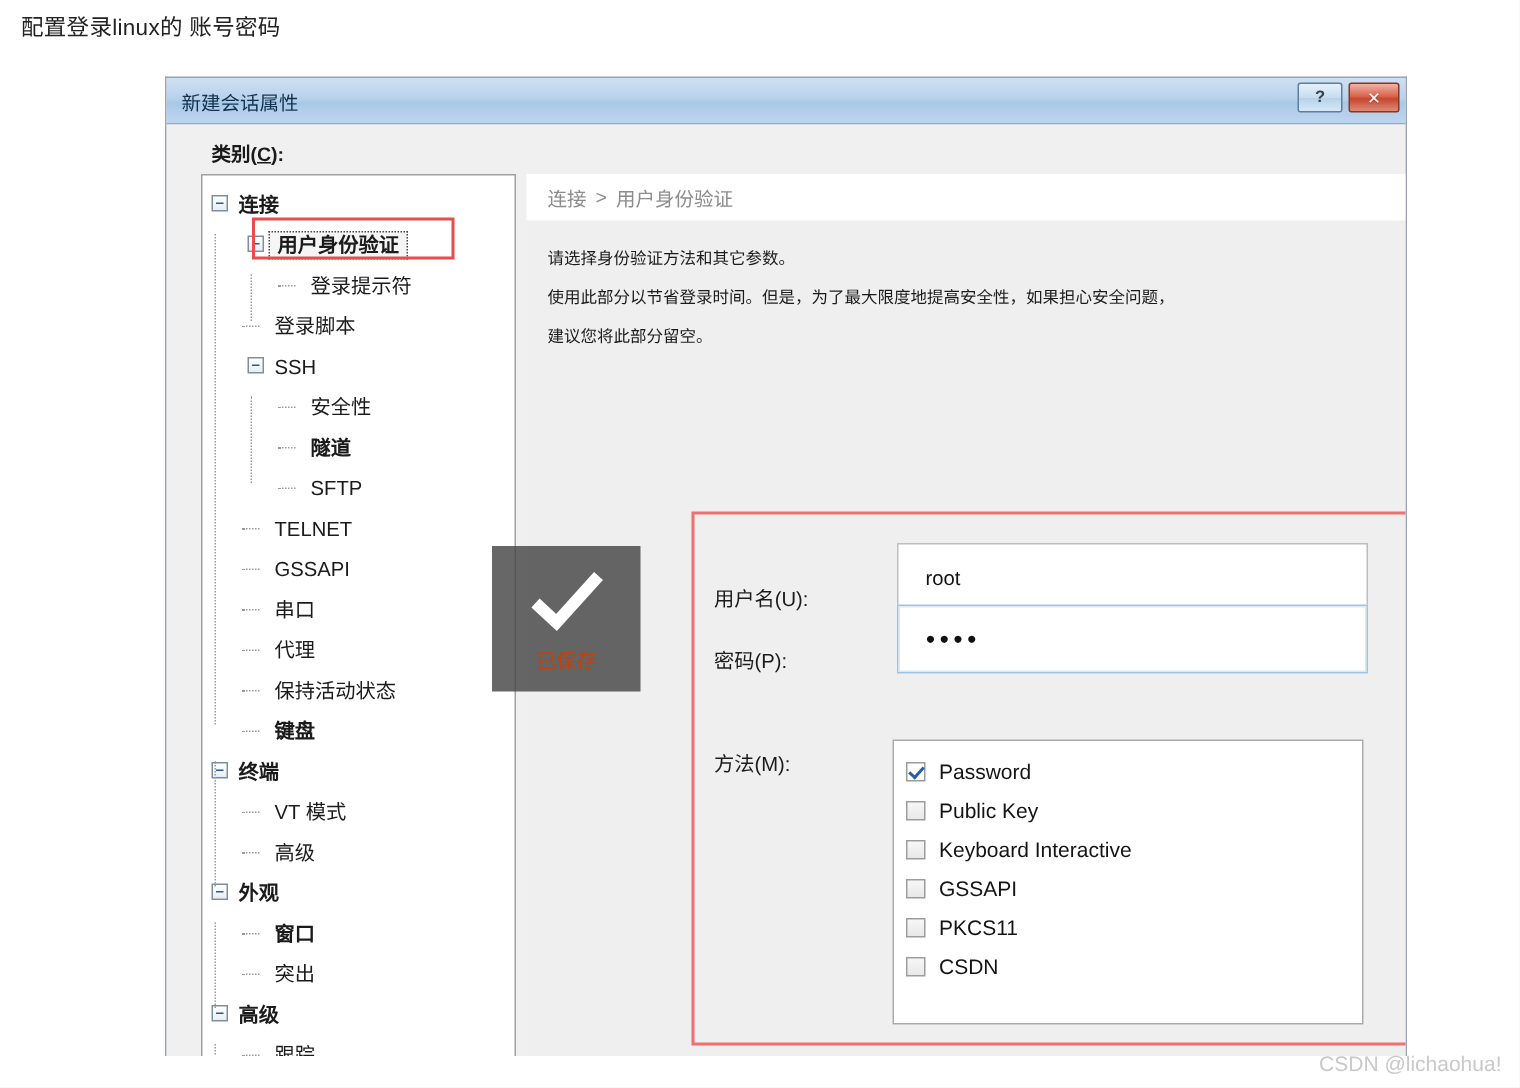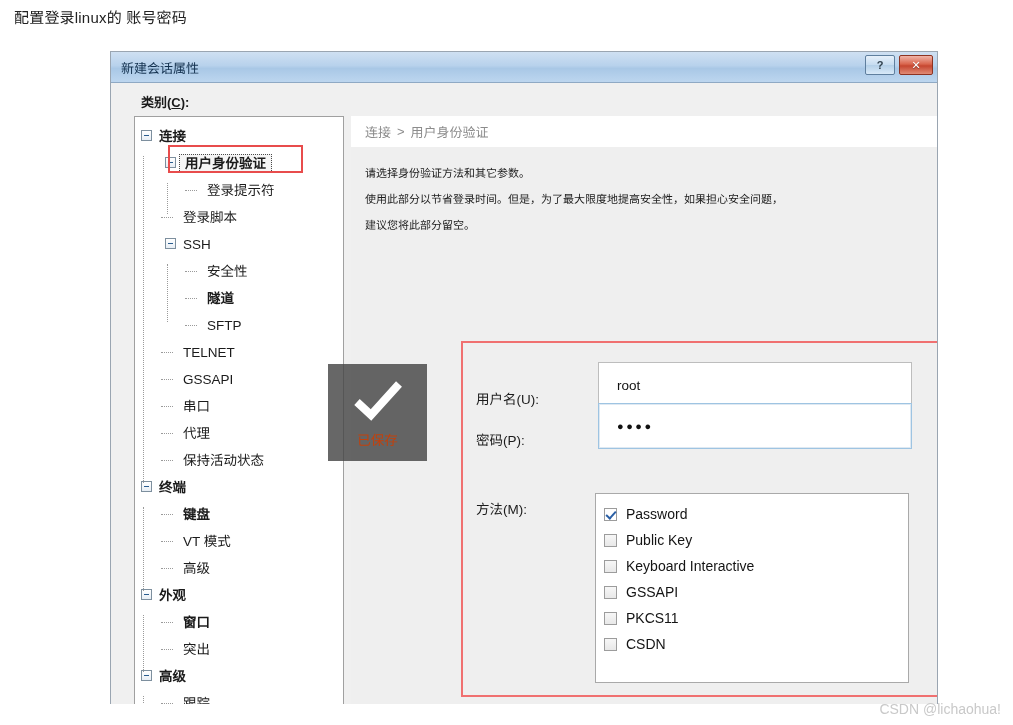--- a/index.html
+++ b/index.html
@@ -402,27 +402,27 @@
             <span class="lbl">串口</span>
           </div>
           <div class="tnode lvl1">
             <span class="hline" style="left: 26px; top: 13px; width: 12px;"></span>
             <span class="lbl">代理</span>
           </div>
           <div class="tnode lvl1">
             <span class="hline" style="left: 26px; top: 13px; width: 12px;"></span>
             <span class="lbl">保持活动状态</span>
           </div>
+          <div class="tnode lvl1 bold">
+            <span class="hline" style="left: 26px; top: 13px; width: 12px;"></span>
+            <span class="lbl">键盘</span>
+          </div>
           <div class="tnode lvl0 bold">
             <span class="expander" style="left: 6px; top: 7px;"></span>
             <span class="lbl">终端</span>
-          </div>
-          <div class="tnode lvl1 bold">
-            <span class="hline" style="left: 26px; top: 13px; width: 12px;"></span>
-            <span class="lbl">键盘</span>
           </div>
           <div class="tnode lvl1">
             <span class="hline" style="left: 26px; top: 13px; width: 12px;"></span>
             <span class="lbl">VT 模式</span>
           </div>
           <div class="tnode lvl1">
             <span class="hline" style="left: 26px; top: 13px; width: 12px;"></span>
             <span class="lbl">高级</span>
           </div>
           <div class="tnode lvl0 bold">

